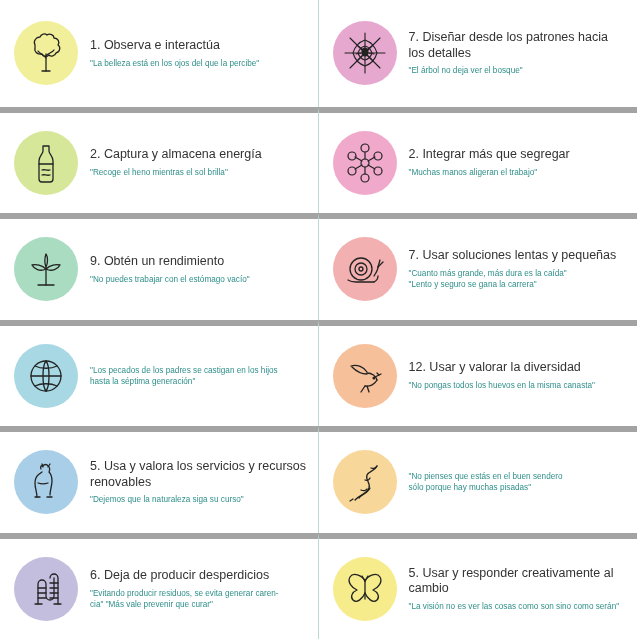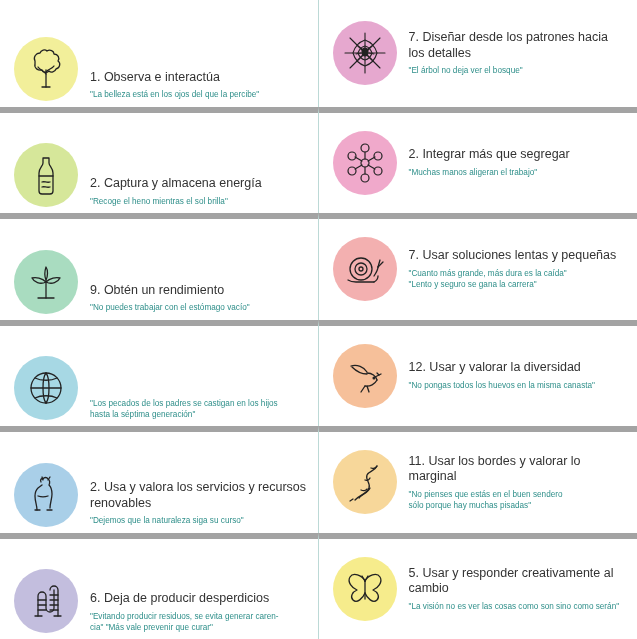--- a/index.html
+++ b/index.html
@@ -25,21 +25,20 @@
   .cell {
     display: flex;
     align-items: center;
     padding: 6px 10px 6px 14px;
     box-sizing: border-box;
     position: relative;
   }
   
   .cell.col-left {
     border-right: 1px solid #bcd9d6;
-    align-items: flex-end;
   }
   .cell.row-sep {
     border-top: 6px solid #a3a3a3;
   }
   .icon-wrap {
     flex: 0 0 auto;
     width: 64px;
     height: 64px;
     border-radius: 50%;
     display: flex;
@@ -212,37 +211,36 @@
           <path d="M18 10c-1-2 0-4 2-3 1-2 4-2 5 0 2 1 2 4 1 6 2 2 3 5 3 9 0 5-2 9-2 14"></path>
           <path d="M19 13l-4 3c-2 2-3 5-3 8 0 6 2 9 2 14"></path>
           <path d="M15 24c3 1 7 1 10 0"></path>
           <path d="M12 38h5"></path>
           <path d="M24 38h5"></path>
           <path d="M20 8l-1-3"></path>
           <path d="M25 8l2-3"></path>
         </svg>
       </div>
       <div class="txt">
-        <div class="title">2. Usa y valora los servicios y recursos renovables</div>
+        <div class="title">5. Usa y valora los servicios y recursos renovables</div>
         <div class="quote">"Dejemos que la naturaleza siga su curso"</div>
       </div>
     </div>
     <div class="cell row-sep">
       <div class="icon-wrap" style="background: rgb(247, 215, 154);">
         <svg width="48" height="48" viewBox="0 0 48 48" fill="none" stroke="#222" stroke-width="1.3" stroke-linecap="round" stroke-linejoin="round">
           <path d="M14 42c4-5 12-6 14-12 2-5-4-8-2-13 2-4 8-4 10-9"></path>
           <path d="M18 40c3-4 9-5 11-10"></path>
           <path d="M30 10c2 1 5 0 6-2"></path>
           <path d="M24 22c2 1 4 0 5-2"></path>
           <path d="M20 32c2 1 5 1 6-1"></path>
           <path d="M12 41l-3 2"></path>
         </svg>
       </div>
       <div class="txt">
-        <div class="title">11. Usar los bordes y valorar lo marginal</div>
         <div class="quote">"No pienses que estás en el buen sendero</div>
         <div class="quote">sólo porque hay muchas pisadas"</div>
       </div>
     </div>
     <div class="cell col-left row-sep">
       <div class="icon-wrap" style="background: rgb(195, 190, 222);">
         <svg width="46" height="46" viewBox="0 0 46 46" fill="none" stroke="#222" stroke-width="1.3" stroke-linecap="round" stroke-linejoin="round">
           <path d="M15 38V18a4 4 0 0 1 8 0v12a4 4 0 0 0 8 0V12"></path>
           <path d="M12 38h7"></path>
           <path d="M27 12a4 4 0 0 1 8 0v26"></path>

